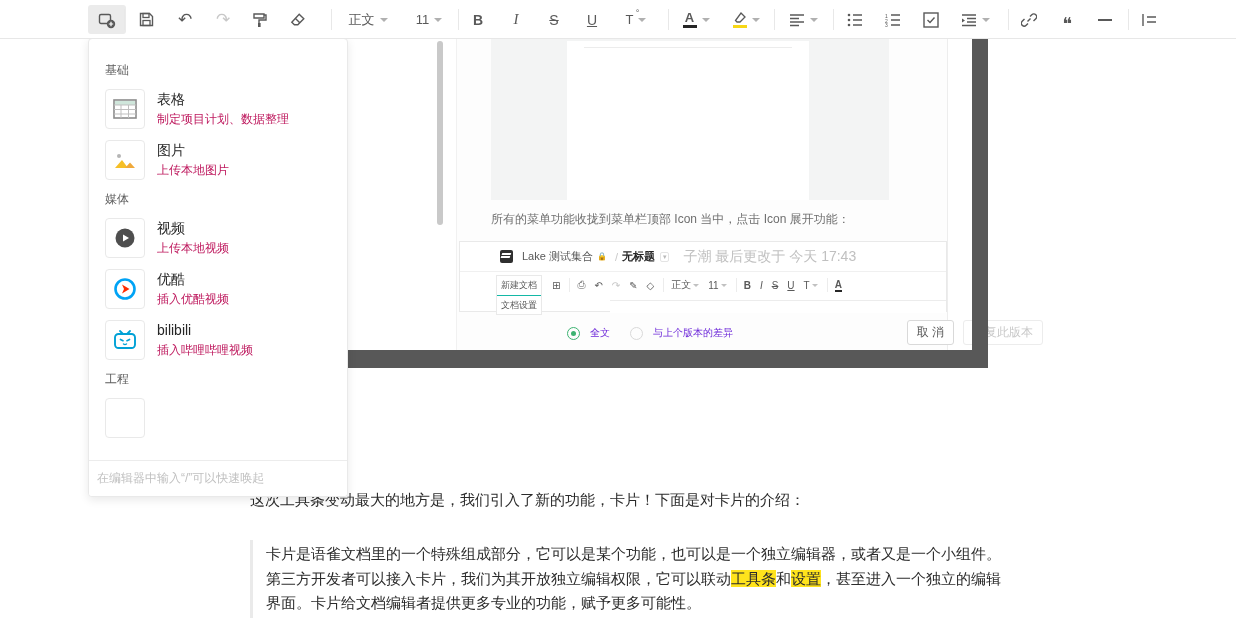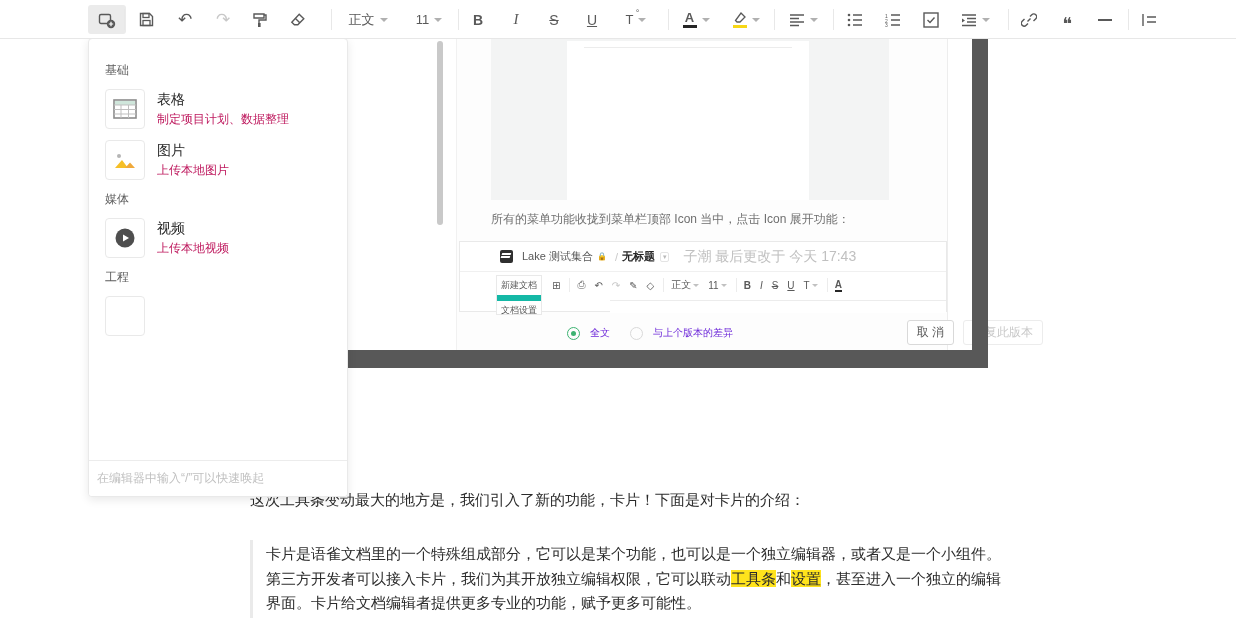--- a/index.html
+++ b/index.html
@@ -75,21 +75,21 @@
   .mini-header .meta { color:#c0c0c0; font-size:14px; margin-left:14px; }
   .mini-toolbar { height:27px; border-top:1px solid #f0f0f0; display:flex; align-items:center;
                   padding-left:92px; font-size:10px; color:#595959; }
   .mini-toolbar .mi { margin-right:9px; white-space:nowrap; }
   .mini-toolbar .mdiv { width:1px; height:14px; background:#ececec; margin:0 7px 0 0; }
   .mini-toolbar .mcaret { display:inline-block; width:0; height:0; border-left:3px solid transparent;
                   border-right:3px solid transparent; border-top:3px solid #c1c1c1; margin-left:2px; vertical-align:middle; }
   .mini-dd { position:absolute; left:36px; top:33px; width:46px; background:#fff; border:1px solid #e9e9e9;
              font-size:9px; color:#595959; z-index:3; }
   .mini-dd div { height:19px; line-height:19px; text-align:center; }
-  .mini-dd div + div { border-top:6px solid #14b8a6; }
+  .mini-dd div + div { border-top:1px solid #14b8a6; }
   .mini-pagestrip { position:absolute; left:150px; top:58px; width:336px; height:13px; background:#fff;
                     border-top:1px solid #ececec; z-index:2; }
   .vrow { position:absolute; left:110px; top:281px; width:490px; height:26px; display:flex; align-items:center; }
   .radio { width:13px; height:13px; border-radius:50%; border:1px solid #3cb371; position:relative; flex:none; }
   .radio.sel:after { content:""; position:absolute; left:3px; top:3px; width:5px; height:5px; border-radius:50%;
                      background:#3cb371; }
   .radio.un { border-color:#d9d9d9; }
   .vrow label { font-size:10px; color:#6d28d9; margin:0 20px 0 10px; }
   .vbtns { position:absolute; right:14px; top:0; display:flex;padding-left:18px; }
   .btn { font-size:12px; padding:3px 9px; border:1px solid #d9d9d9; border-radius:3px; background:#fff;
@@ -369,21 +369,47 @@
             <circle cx="11" cy="11" r="9.5" fill="#4e4e4e"></circle>
             <path d="M9 7.5l6 3.5-6 3.5z" fill="#fff"></path>
           </svg>
         </span>
         <span class="mi-text">
           <div class="mi-title">视频</div>
           <div class="mi-desc">上传本地视频</div>
         </span>
       </div>
 
-
+      <div class="menu-item">
+        <span class="mi-iconbox">
+          <svg width="22" height="22" viewBox="0 0 22 22">
+            <circle cx="11" cy="11" r="9.5" fill="none" stroke="#00a3f5" stroke-width="2.6"></circle>
+            <path d="M8 6.5l7.5 4.5L8 15.5l2-4.5z" fill="#ff2b00"></path>
+          </svg>
+        </span>
+        <span class="mi-text">
+          <div class="mi-title">优酷</div>
+          <div class="mi-desc">插入优酷视频</div>
+        </span>
+      </div>
+
+      <div class="menu-item">
+        <span class="mi-iconbox">
+          <svg width="24" height="22" viewBox="0 0 24 22">
+            <path d="M7 2l3 3M17 2l-3 3" stroke="#00a1d6" stroke-width="1.8" stroke-linecap="round"></path>
+            <rect x="2" y="5" width="20" height="14" rx="3.5" fill="none" stroke="#00a1d6" stroke-width="1.9"></rect>
+            <path d="M7.5 10.5l2.5 1.2M16.5 10.5L14 11.7" stroke="#00a1d6" stroke-width="1.7" stroke-linecap="round"></path>
+            <path d="M10.5 15c1 .8 2 .8 3 0" stroke="#00a1d6" stroke-width="1.4" fill="none" stroke-linecap="round"></path>
+          </svg>
+        </span>
+        <span class="mi-text">
+          <div class="mi-title">bilibili</div>
+          <div class="mi-desc">插入哔哩哔哩视频</div>
+        </span>
+      </div>
 
       <div class="menu-section">工程</div>
 
       <div class="menu-item">
         <span class="mi-iconbox">
           
         </span>
 
       </div>
 

